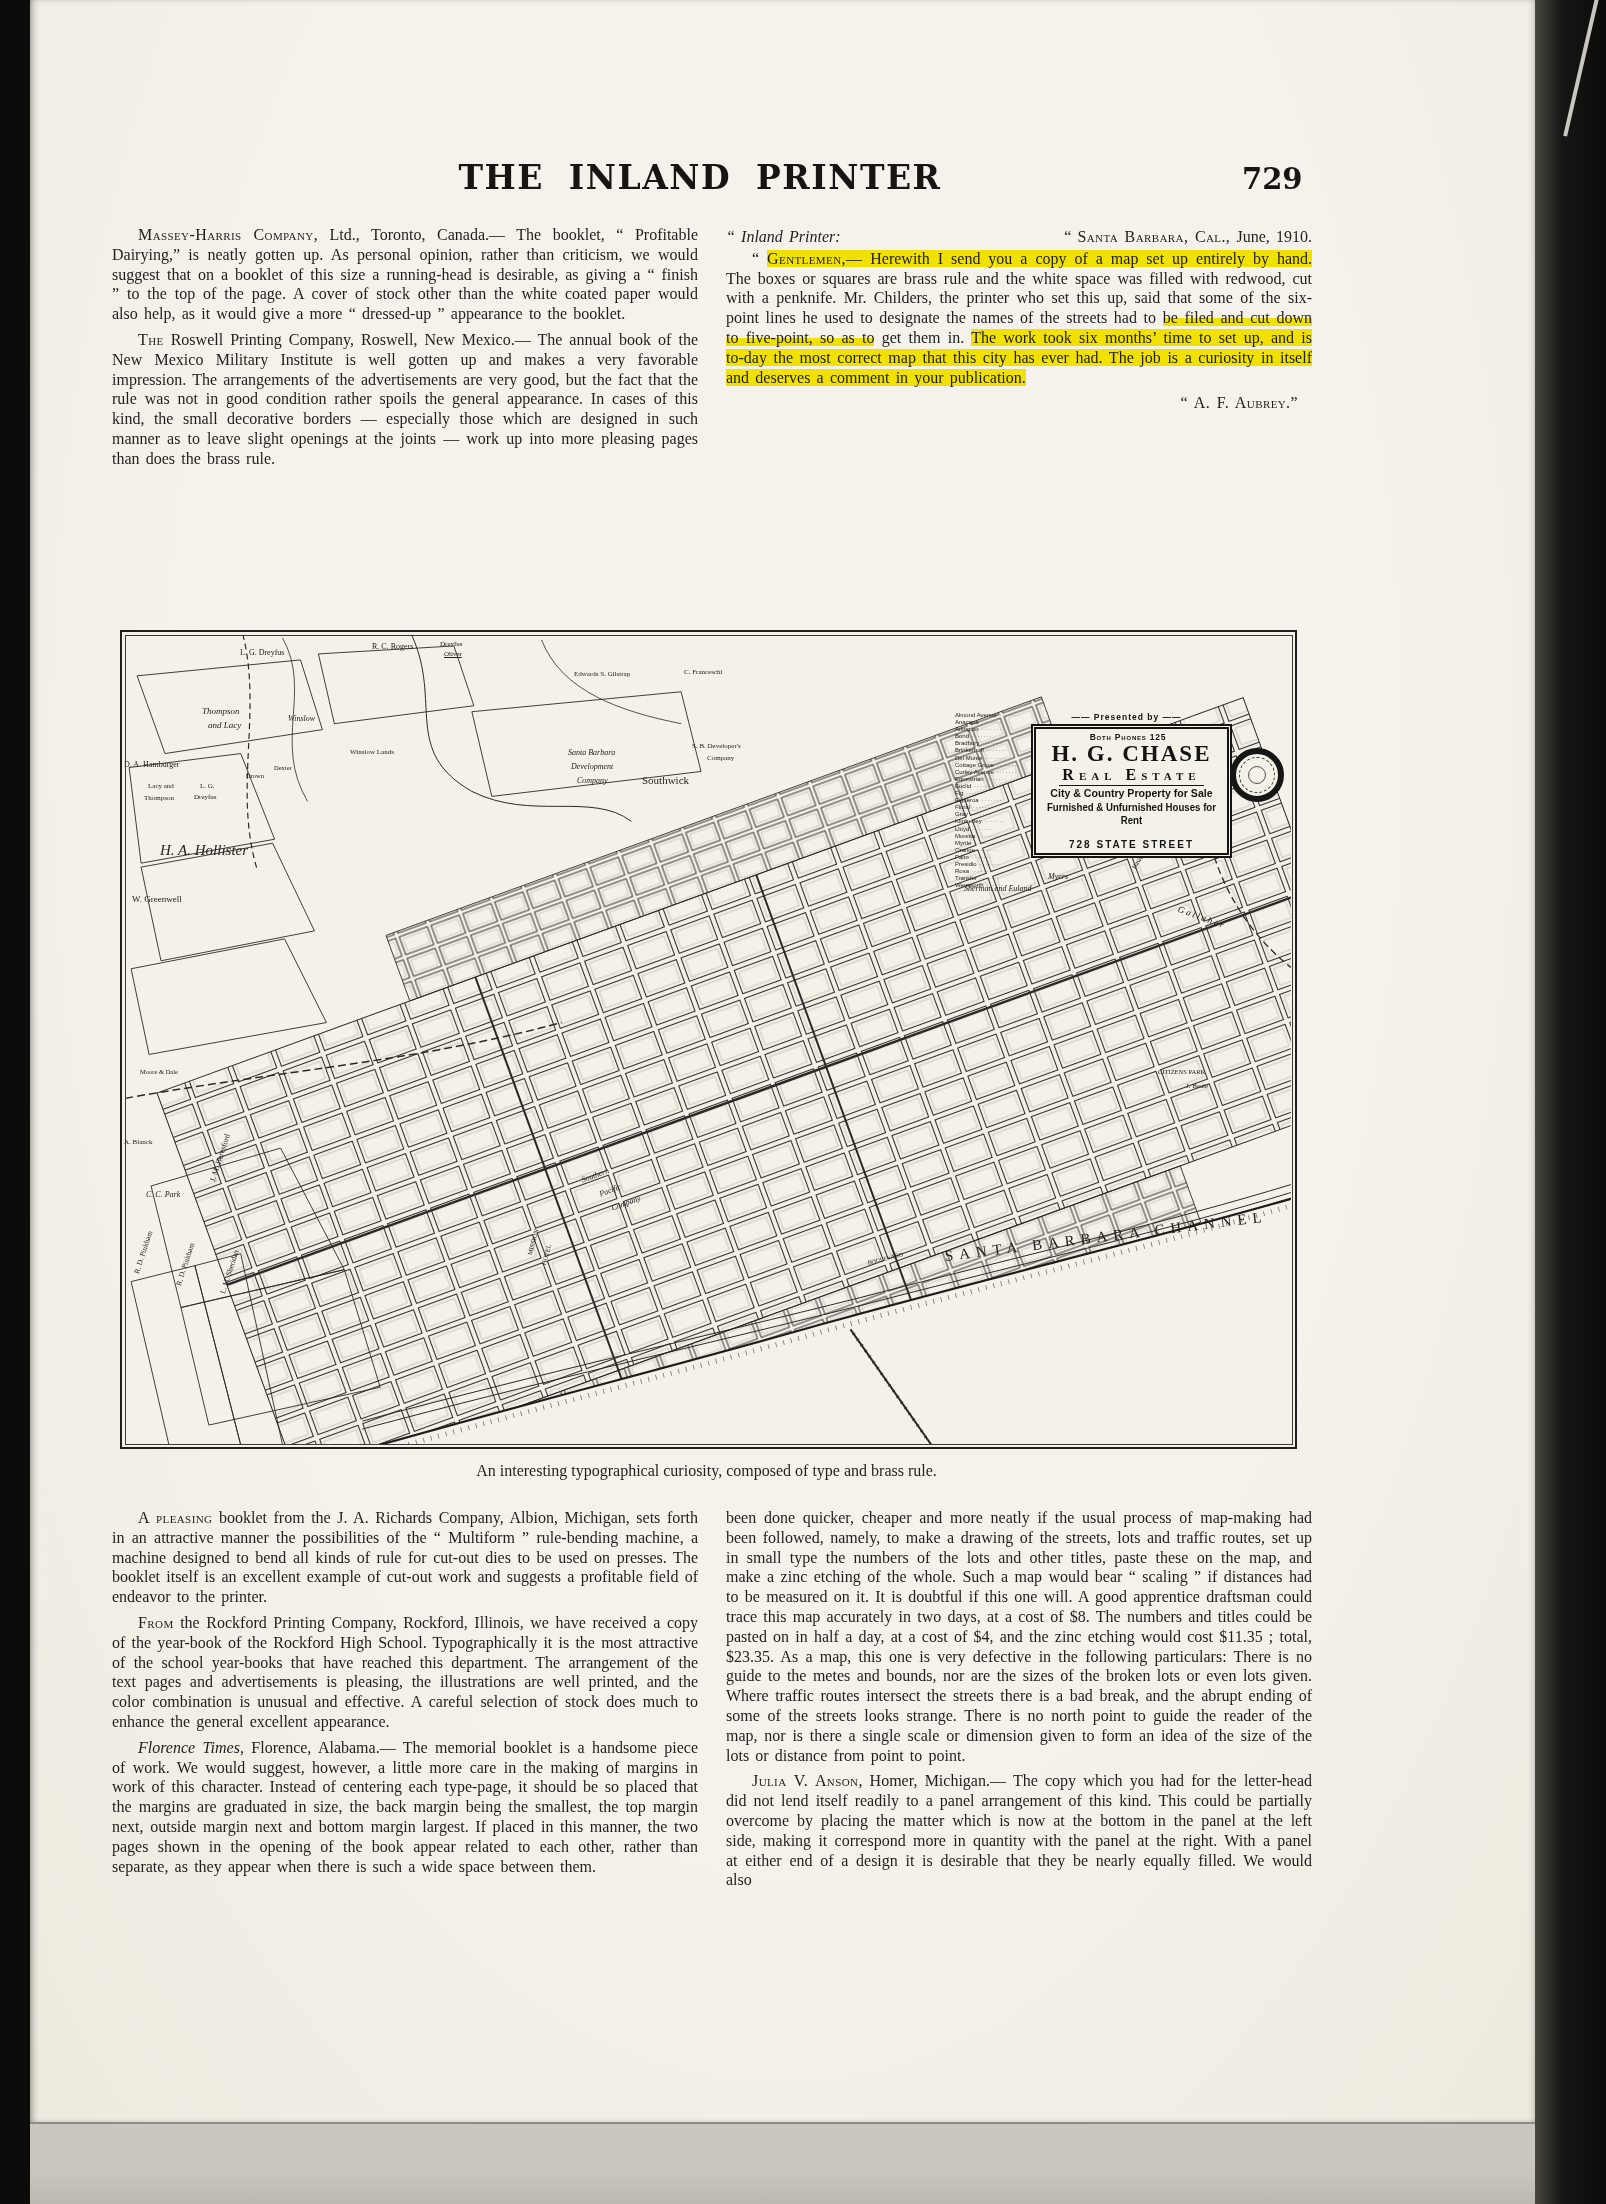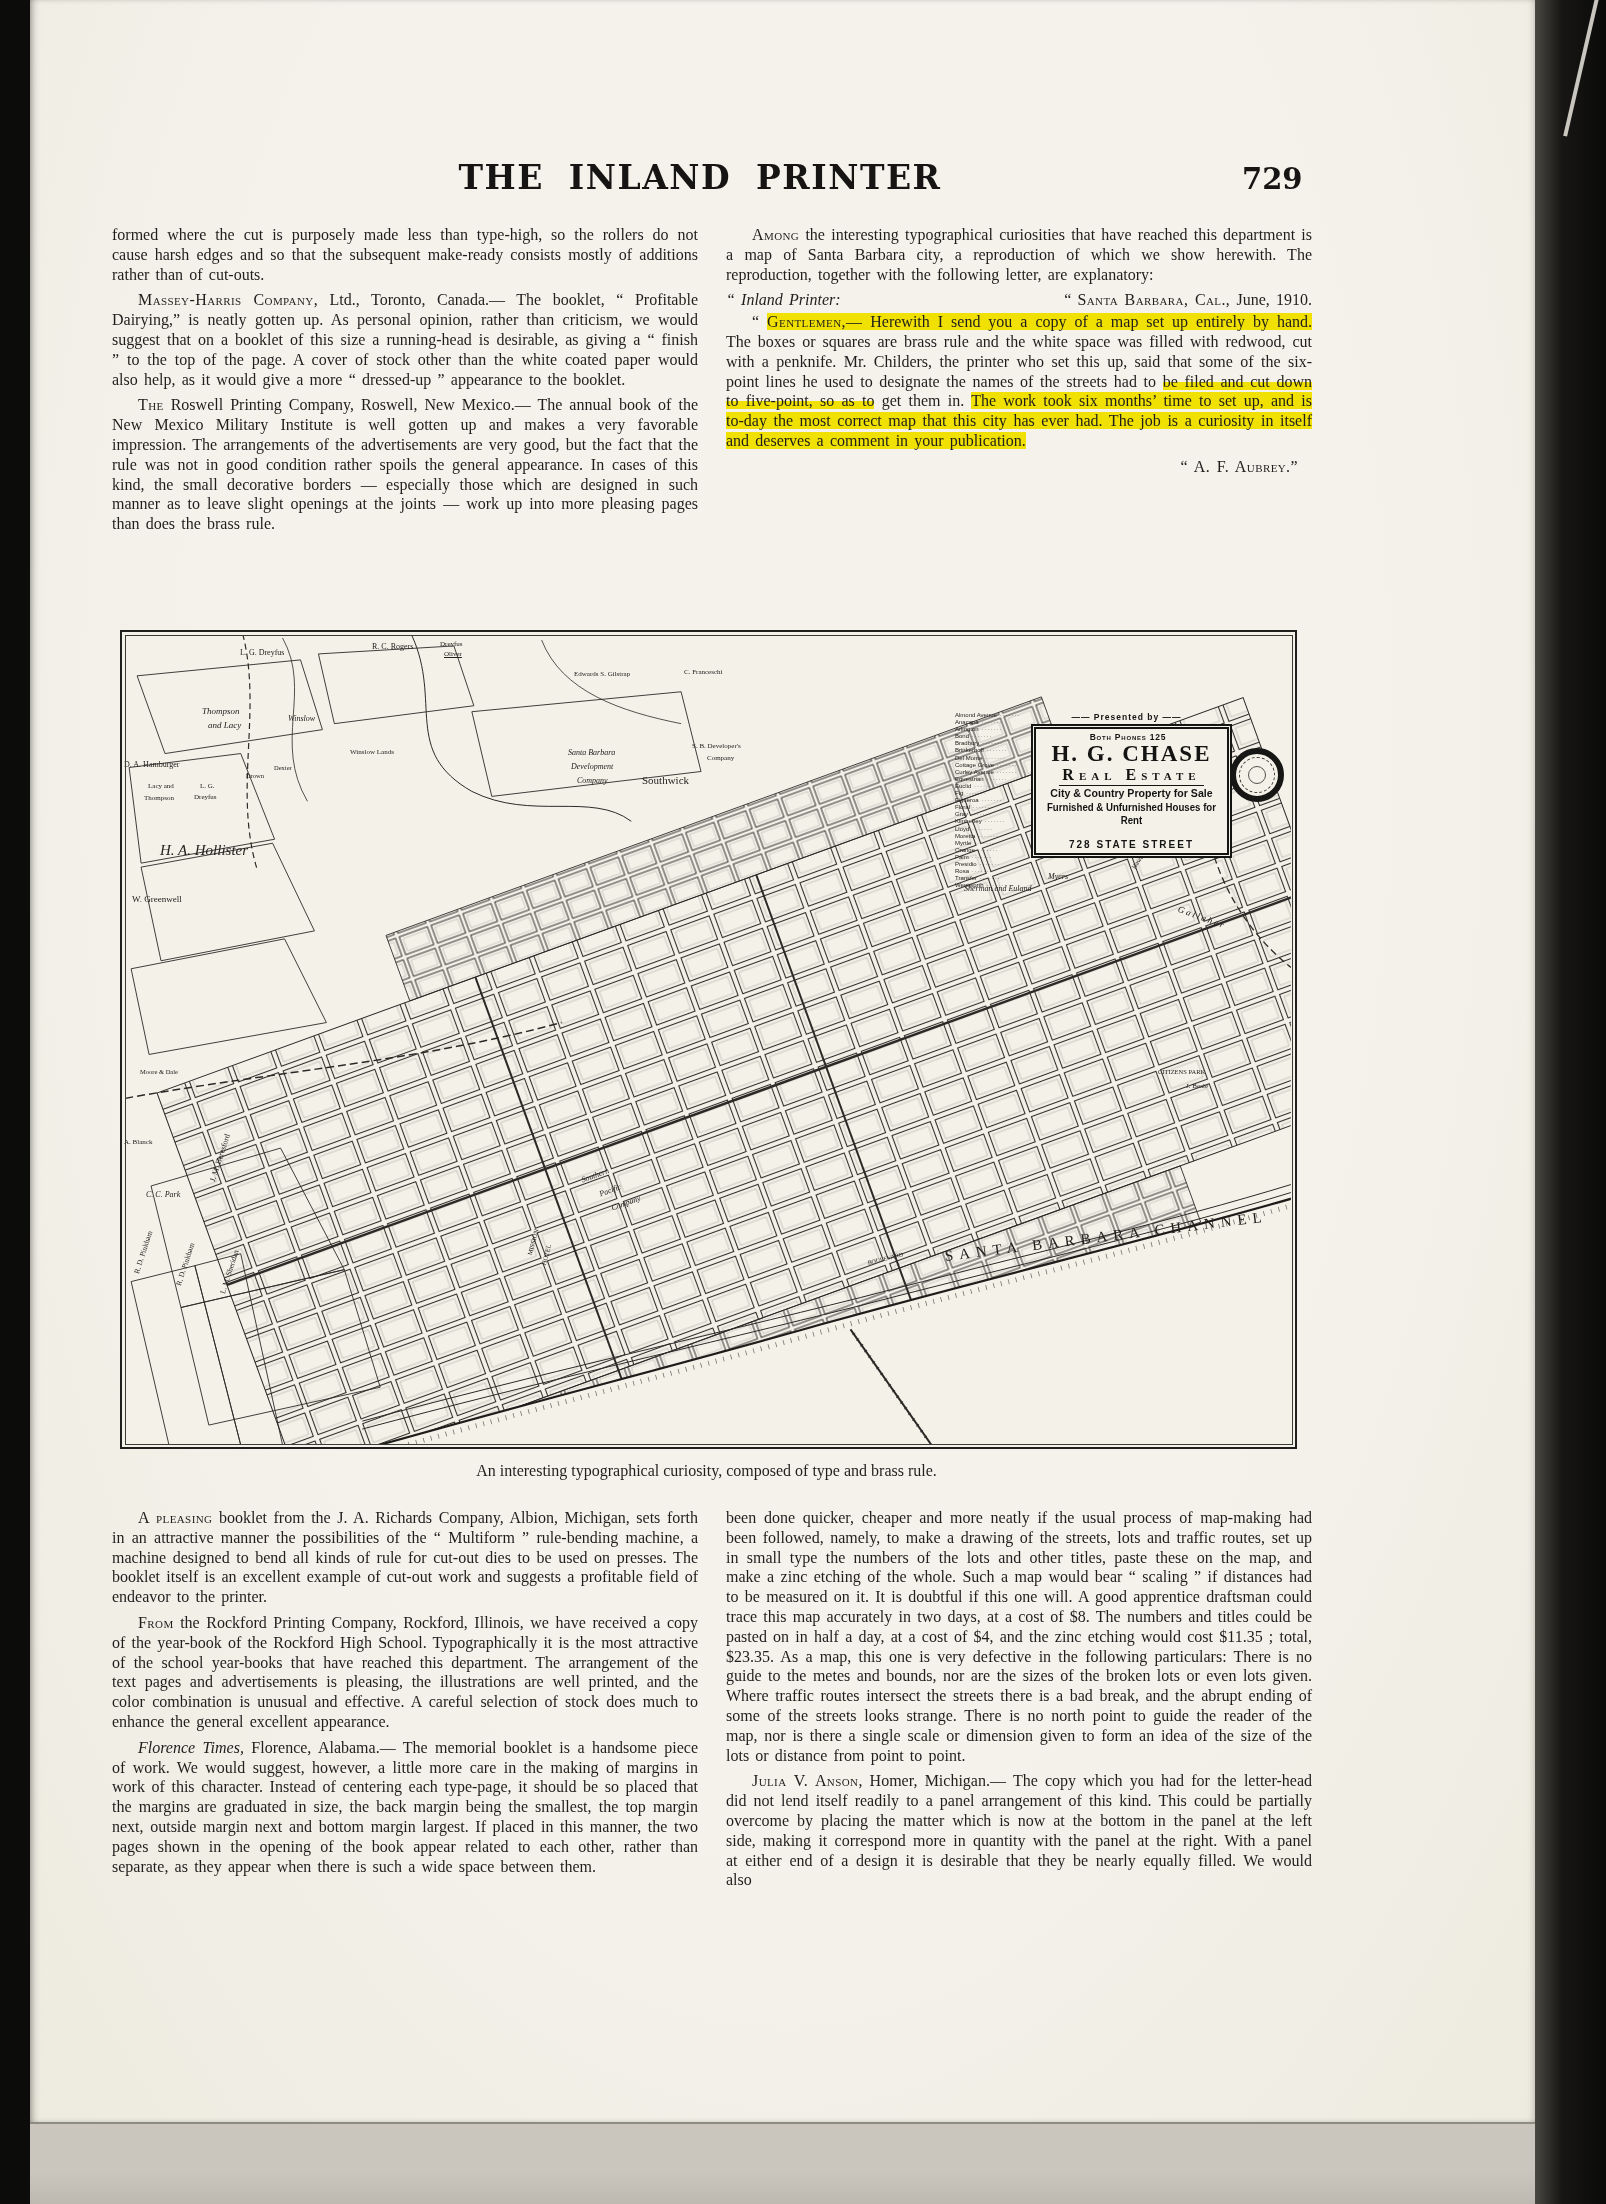--- a/index.html
+++ b/index.html
@@ -114,26 +114,24 @@
 
 <div class="paper"></div>
 <div class="right-edge"></div>
 <div class="bottom-edge"></div>
 
 <div class="page-title">THE INLAND PRINTER</div>
 <div class="page-number">729</div>
 
 <div class="cols cols-top">
   <div class="col">
-    <p class="noindent">formed where the cut is purposely made less than type-high, so the rollers do not cause harsh edges and so that the subsequent make-ready consists mostly of additions rather than of cut-outs.</p>
     <p><span class="sc">Massey-Harris Company,</span><span> Ltd., Toronto, Canada.— The booklet, “ Profitable Dairying,” is neatly gotten up.  As personal opinion, rather than criticism, we would suggest that on a booklet of this size a running-head is desirable, as giving a “ finish ” to the top of the page.  A cover of stock other than the white coated paper would also help, as it would give a more “ dressed-up ” appearance to the booklet.</span></p>
     <p><span class="sc">The</span><span> Roswell Printing Company, Roswell, New Mexico.— The annual book of the New Mexico Military Institute is well gotten up and makes a very favorable impression.  The arrangements of the advertisements are very good, but the fact that the rule was not in good condition rather spoils the general appearance.  In cases of this kind, the small decorative borders — especially those which are designed in such manner as to leave slight openings at the joints — work up into more pleasing pages than does the brass rule.</span></p>
   </div>
   <div class="col">
-    <p><span class="sc">Among</span><span> the interesting typographical curiosities that have reached this department is a map of Santa Barbara city, a reproduction of which we show herewith.  The reproduction, together with the following letter, are explanatory:</span></p>
     <div class="letterhead">
       <span class="it">“ Inland Printer:</span>
       <span><span>“ </span><span class="sc">Santa Barbara, Cal.,</span><span> June, 1910.</span></span>
     </div>
     <p><span>“ </span><span class="hl-y sc">Gentlemen,—</span><span class="hl-y"> Herewith I send you a copy of a map set up entirely by hand.</span><span>  The boxes or squares are brass rule and the white space was filled with redwood, cut with a penknife.  Mr. Childers, the printer who set this up, said that some of the six-point lines he used to designate the names of the streets had to </span><span class="hl-yh">be filed and cut down to five-point, so as to</span><span> get them in.  </span><span class="hl-y">The work took six months’ time to set up, and is to-day the most correct map that this city has ever had.  The job is a curiosity in itself and deserves a comment in your publication.</span></p>
     <div class="letter-sig sc">“ A. F. Aubrey.”</div>
   </div>
 </div>
 
 <div class="map-frame">

